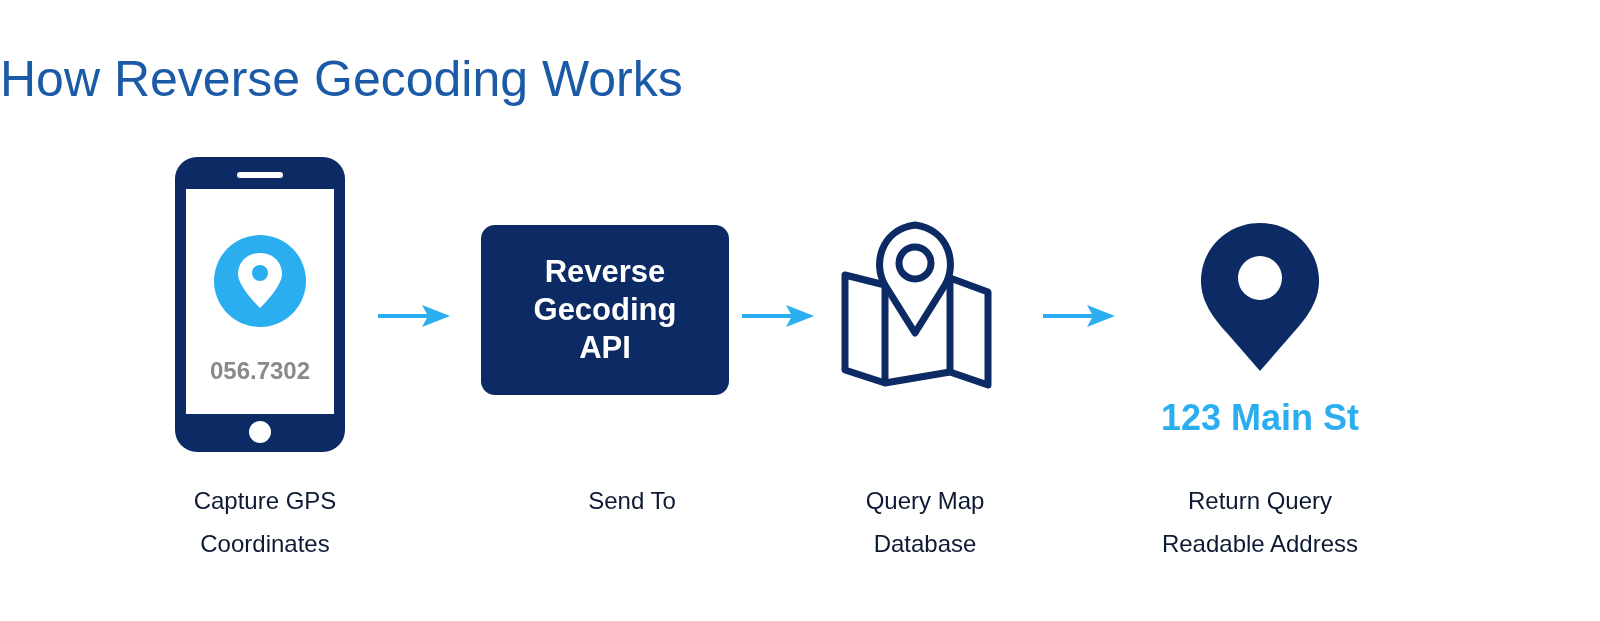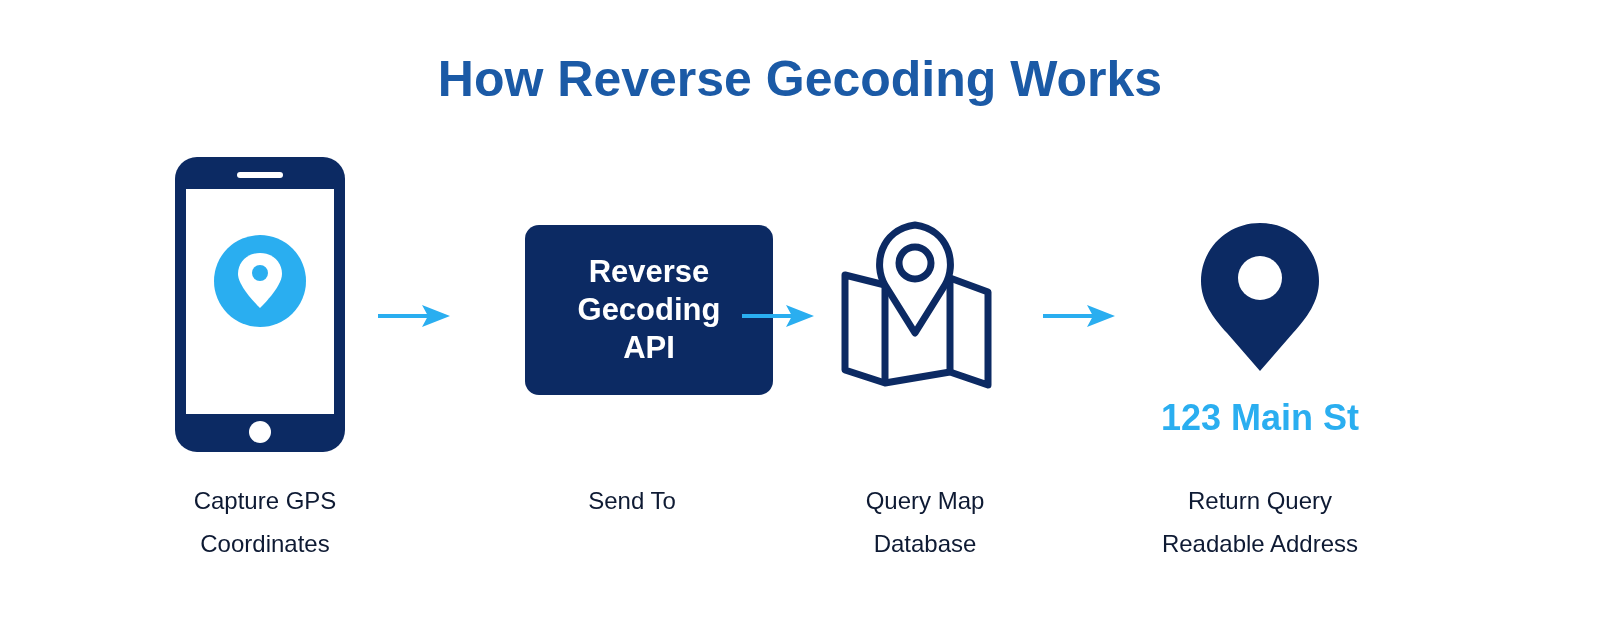--- a/index.html
+++ b/index.html
@@ -1,36 +1,36 @@
 <!DOCTYPE html>
 <html><head>
 <meta charset="utf-8">
 <style>
   html, body { margin: 0; padding: 0; }
   body {
     width: 1600px; height: 621px; background: #ffffff; position: relative; overflow: hidden;
     font-family: "Liberation Sans", "DejaVu Sans", sans-serif;
   }
   .title {
-    position: absolute; left: 0; width: 1600px; top: 50px; text-align: center;
-    font-size: 50px; font-weight: bold; color: #1b5aa6; letter-spacing: 0px;
+    position: absolute; left: 0; width: 1600px; top: 50px; 
+    font-size: 50px; font-weight: normal; color: #1b5aa6; letter-spacing: 0px;
   }
   .abs { position: absolute; }
   .caption {
     position: absolute; text-align: center; font-size: 24px; line-height: 43px;
     color: #0e1a33; white-space: pre-line;
   }
   .coords {
     position: absolute; left: 0; width: 100%; text-align: center; top: 200px;
     font-size: 24px; font-weight: bold; color: #8a8a8a;
   }
   .api-box {
     position: absolute; left: 481px; top: 225px; width: 248px; height: 170px;
     background: #0c2a63; border-radius: 14px; display: flex; align-items: center; justify-content: center;
-    color: #ffffff; font-weight: bold; font-size: 31px; line-height: 38px; text-align: center; white-space: pre-line; margin-left: 44px;
+    color: #ffffff; font-weight: bold; font-size: 31px; line-height: 38px; text-align: center; white-space: pre-line;
   }
   .address {
     position: absolute; left: 1130px; width: 260px; top: 397px; text-align: center;
     font-size: 36px; font-weight: bold; color: #2aaef0;
   }
 </style>
 </head>
 <body>
 
 <div class="title">How Reverse Gecoding Works</div>
@@ -40,20 +40,21 @@
     <rect x="0" y="0" width="170" height="295" rx="22" fill="#0c2a63"></rect>
     <rect x="11" y="32" width="148" height="225" fill="#ffffff"></rect>
     <rect x="62" y="15" width="46" height="6" rx="3" fill="#ffffff"></rect>
     <circle cx="85" cy="275" r="11" fill="#ffffff"></circle>
   </svg>
   <svg width="92" height="92" viewBox="0 0 92 92" style="position:absolute;left:39px;top:78px;">
     <circle cx="46" cy="46" r="46" fill="#2aaef0"></circle>
     <path d="M46 18 C33 18 24 27 24 39 C24 52 46 73 46 73 C46 73 68 52 68 39 C68 27 59 18 46 18 Z" fill="#ffffff"></path>
     <circle cx="46" cy="38" r="8" fill="#2aaef0"></circle>
   </svg>
+  <div class="coords">056.7302</div>
 </div>
 <div class="caption" style="left:140px; width:250px; top:479px;">Capture GPS
 Coordinates</div>
 
 <svg class="abs" width="72" height="26" viewBox="0 0 72 26" style="left:378px; top:303px;">
   <line x1="0" y1="13" x2="50" y2="13" stroke="#2aaef0" stroke-width="4"></line>
   <polygon points="44,2 72,13 44,24 50,13" fill="#2aaef0"></polygon>
 </svg>
 
 <div class="api-box">Reverse

